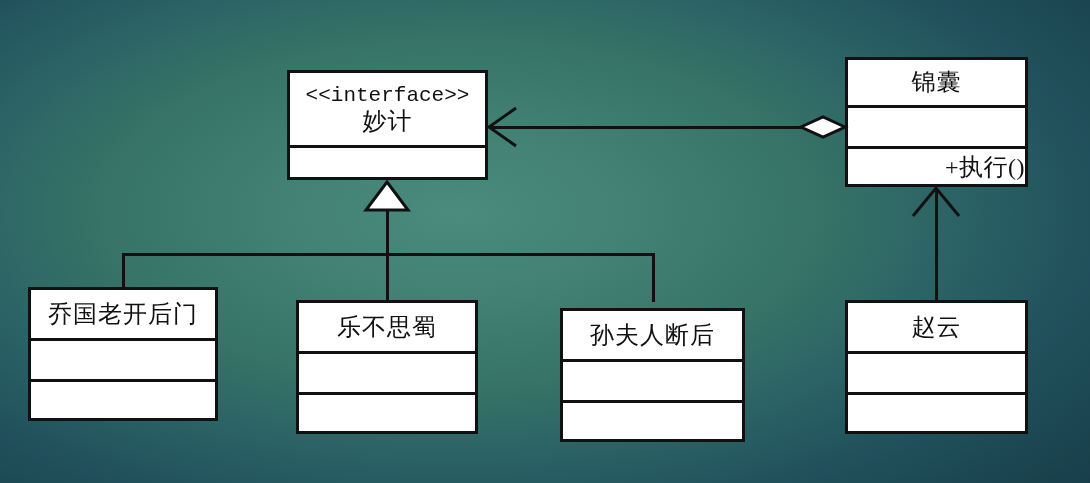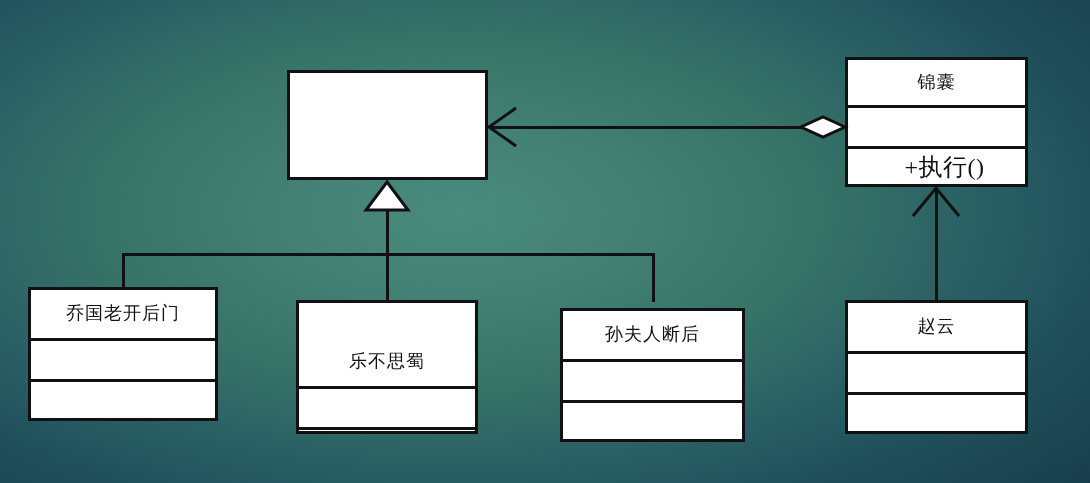--- a/index.html
+++ b/index.html
@@ -44,25 +44,25 @@
     white-space: nowrap;
   }
   .compartment + .compartment {
     border-top: 3px solid #111111;
   }
   .compartment.head {
     flex-direction: column;
     justify-content: center;
   }
   .compartment.ops {
-    justify-content: center;
+    justify-content: flex-end;
     padding-left: 16px;
   }
   .cls-name {
-    font-size: 18px;
+    font-size: 24px;
     letter-spacing: 1px;
     line-height: 1.1;
   }
   .stereotype {
     font-family: "Liberation Mono", "DejaVu Sans Mono", monospace;
     font-size: 21px;
     letter-spacing: 0px;
     line-height: 1.15;
   }
   .op-text {
@@ -102,20 +102,24 @@
 
   <div class="line v" style="left:122px; top:253px; height:49px;"></div>
 
   <div class="line v" style="left:386px; top:253px; height:49px;"></div>
 
   <div class="line v" style="left:652px; top:253px; height:49px;"></div>
 
   <div class="line v" style="left:935px; top:189px; height:113px;"></div>
 
   <div class="uml-box" style="left:287px; top:70px; width:201px; height:110px;">
+    <div class="compartment head" style="height:72px;">
+      <div class="stereotype">&lt;&lt;interface&gt;&gt;</div>
+      <div class="cls-name">妙计</div>
+    </div>
     <div class="compartment attrs" style="flex:1;"></div>
   </div>
 
   <div class="uml-box" style="left:845px; top:57px; width:183px; height:130px;">
     <div class="compartment head" style="height:45px;">
       <div class="cls-name">锦囊</div>
     </div>
     <div class="compartment attrs" style="height:41px;"></div>
     <div class="compartment ops" style="flex:1;">
       <span class="op-text">+执行()</span>
@@ -124,21 +128,21 @@
 
   <div class="uml-box" style="left:28px; top:287px; width:190px; height:134px;">
     <div class="compartment head" style="height:48px;">
       <div class="cls-name">乔国老开后门</div>
     </div>
     <div class="compartment attrs" style="height:41px;"></div>
     <div class="compartment ops" style="flex:1;"></div>
   </div>
 
   <div class="uml-box" style="left:296px; top:300px; width:182px; height:134px;">
-    <div class="compartment head" style="height:48px;margin-top:35px;">
+    <div class="compartment head" style="height:48px;">
       <div class="cls-name">乐不思蜀</div>
     </div>
     <div class="compartment attrs" style="height:41px;"></div>
     <div class="compartment ops" style="flex:1;"></div>
   </div>
 
   <div class="uml-box" style="left:560px; top:308px; width:185px; height:134px;">
     <div class="compartment head" style="height:48px;">
       <div class="cls-name">孙夫人断后</div>
     </div>

